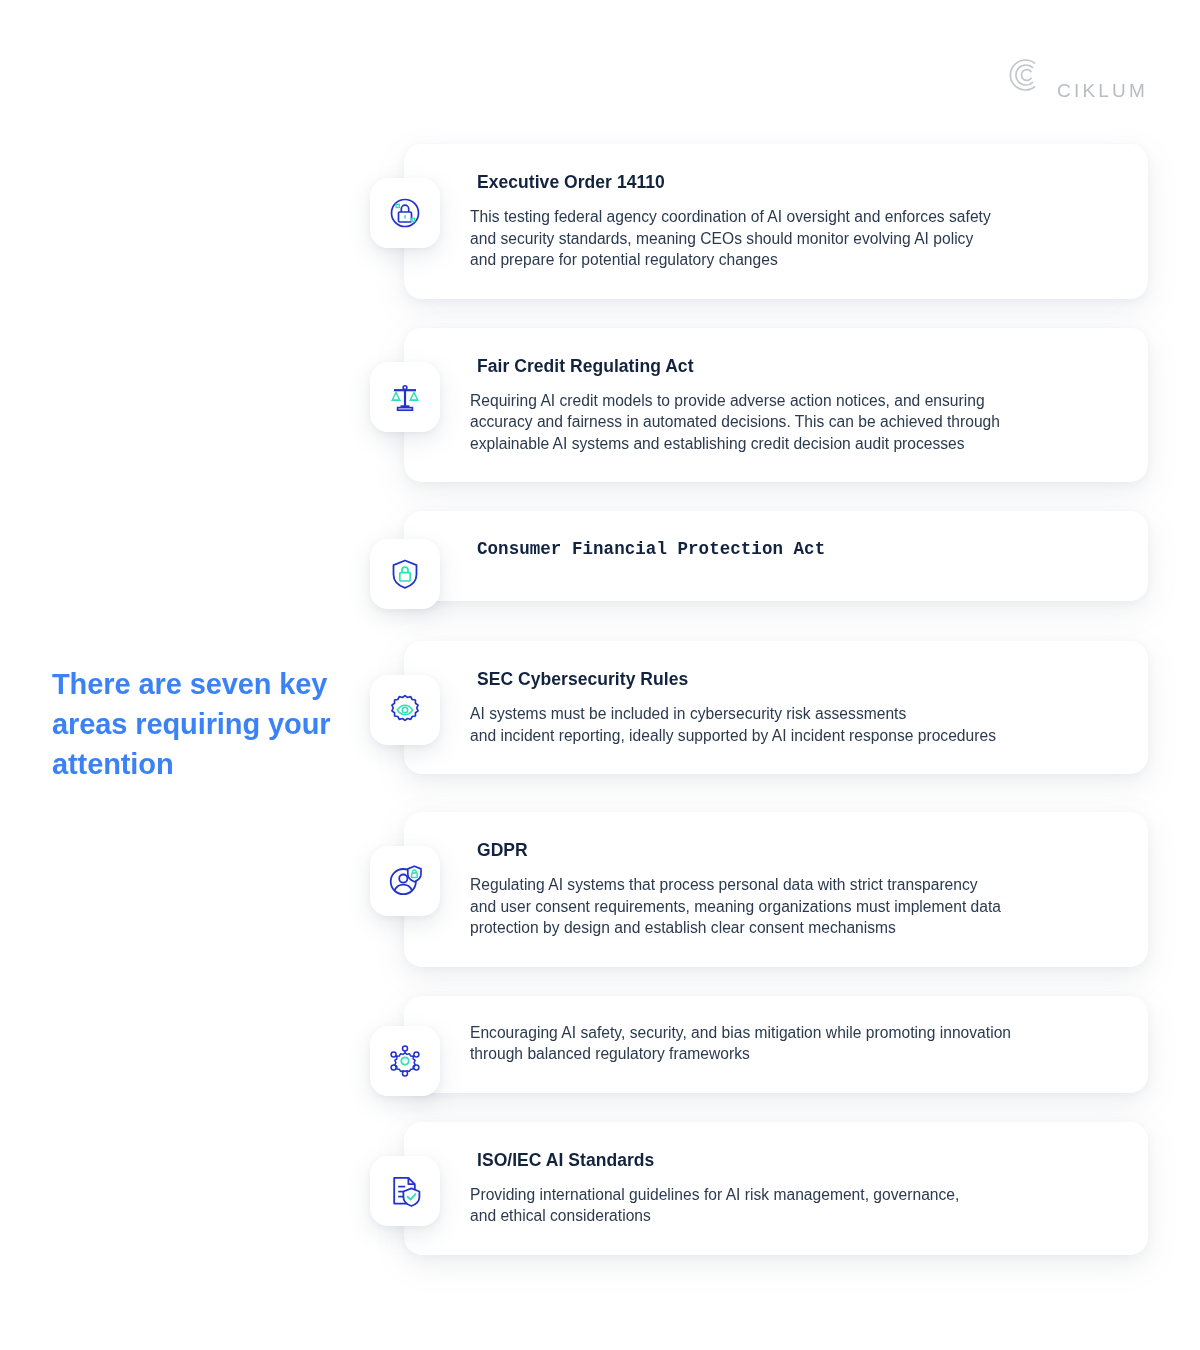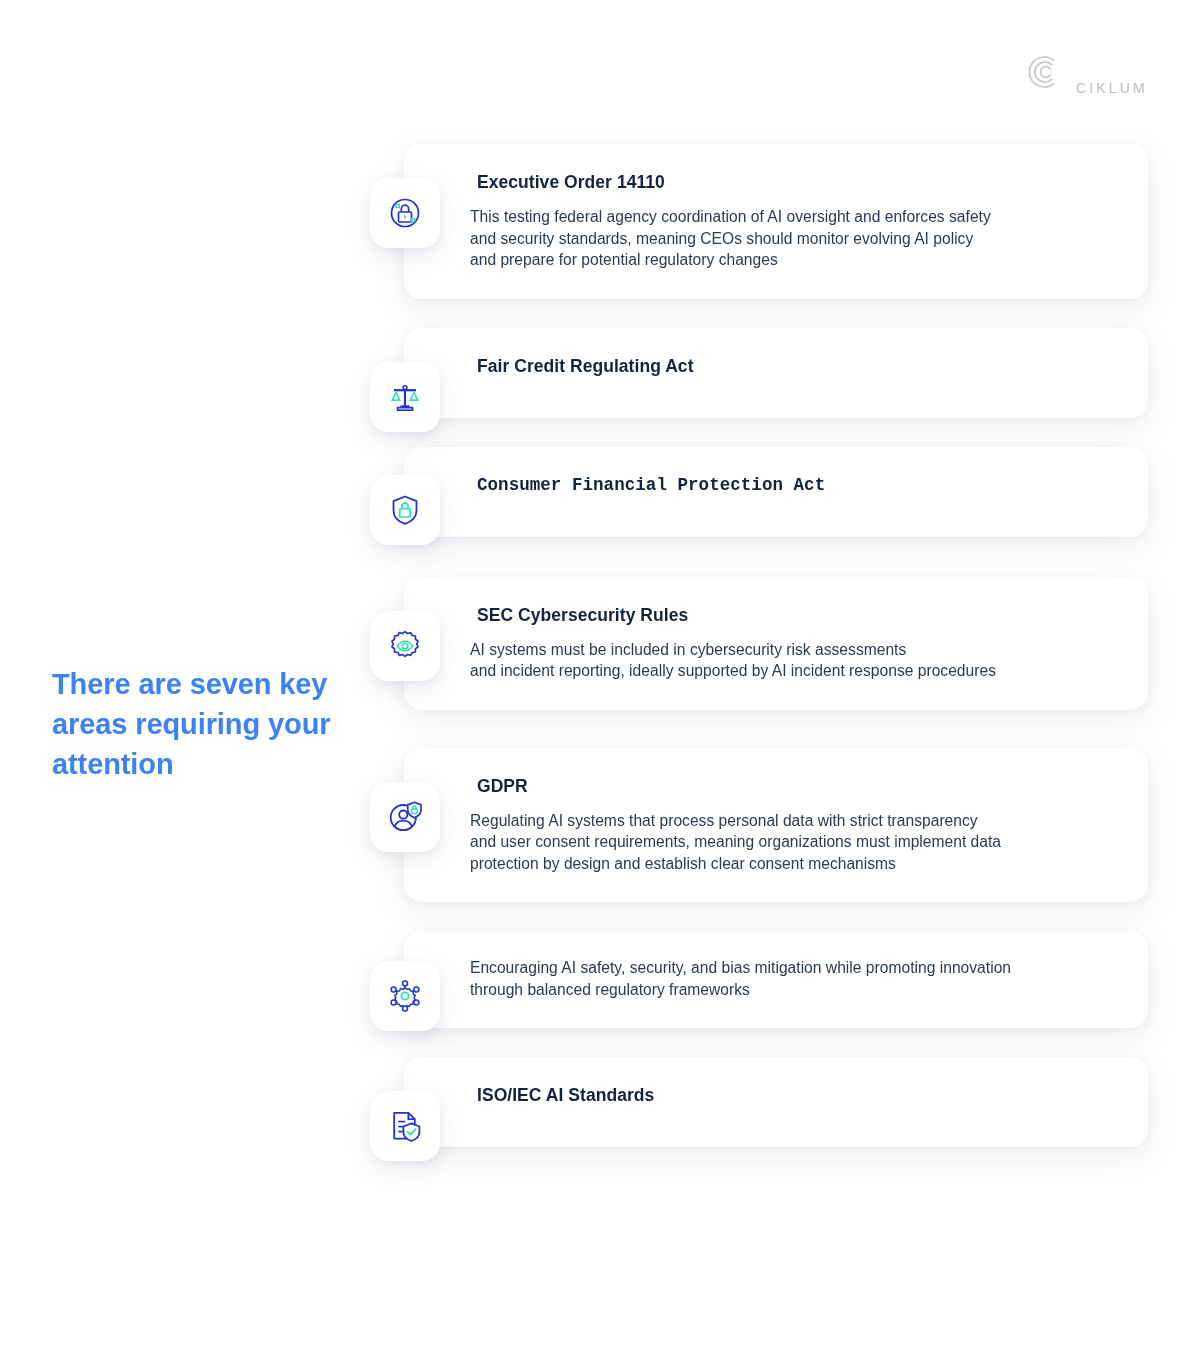--- a/index.html
+++ b/index.html
@@ -24,21 +24,21 @@
     display: flex;
     align-items: center;
     gap: 14px;
   }
   .brand-mark {
     width: 34px;
     height: 34px;
     display: block;
   }
   .brand-name {
-    font-size: 14px;
+    font-size: 19px;
     letter-spacing: 3.2px;
     color: #b9bcc2;
     font-weight: 400;
     margin-top: 32px;
   }
 
   
   .headline {
     position: absolute;
     left: 52px;
@@ -150,20 +150,23 @@
         <path d="M11 15.5 L7.2 23.2 H14.8 Z" fill="none" stroke="#2de0b8" stroke-width="1.5"></path>
         <line x1="7.2" y1="23.2" x2="14.8" y2="23.2" stroke="#2de0b8" stroke-width="1.5"></line>
         <path d="M29 15.5 L25.2 23.2 H32.8 Z" fill="none" stroke="#2de0b8" stroke-width="1.5"></path>
         <line x1="25.2" y1="23.2" x2="32.8" y2="23.2" stroke="#2de0b8" stroke-width="1.5"></line>
         <line x1="15.5" y1="29.3" x2="24.5" y2="29.3" stroke="#2233cc" stroke-width="2"></line>
         <rect x="12.6" y="30.6" width="14.8" height="2.6" fill="none" stroke="#2233cc" stroke-width="1.7"></rect>
       </svg>
     </div>
     <div class="card">
       <p class="card-title">Fair Credit Regulating Act</p>
+      <p class="card-desc">Requiring AI credit models to provide adverse action notices, and ensuring
+accuracy and fairness in automated decisions. This can be achieved through
+explainable AI systems and establishing credit decision audit processes</p>
     </div>
   </div>
 
   <div class="card-row" style="margin-top:29px;font-family:Liberation Mono, monospace;">
     <div class="icon-tile" style="top:28px;">
       <svg width="40" height="40" viewBox="0 0 40 40">
         <path d="M20 6.5 L31.5 11.2 V20.5 C31.5 27.3 26.4 31.7 20 33.8 C13.6 31.7 8.5 27.3 8.5 20.5 V11.2 Z" fill="none" stroke="#2233cc" stroke-width="1.8" stroke-linejoin="round"></path>
         <rect x="14.8" y="18.6" width="10.4" height="8.4" rx="1" fill="none" stroke="#2de0b8" stroke-width="1.7"></rect>
         <path d="M17 18.6v-2.5a3 3 0 0 1 6 0v2.5" fill="none" stroke="#2de0b8" stroke-width="1.7"></path>
       </svg>
@@ -239,16 +242,18 @@
         <path d="M23.4 6.8v6.4h6.4" fill="none" stroke="#2233cc" stroke-width="1.8" stroke-linejoin="round"></path>
         <line x1="13.2" y1="15.6" x2="20.2" y2="15.6" stroke="#2233cc" stroke-width="1.7"></line>
         <line x1="13.2" y1="20.6" x2="20.2" y2="20.6" stroke="#2233cc" stroke-width="1.7"></line>
         <line x1="13.2" y1="25.6" x2="18.4" y2="25.6" stroke="#2233cc" stroke-width="1.7"></line>
         <path d="M26.4 17.3 L34.4 20.5 V26 C34.4 30.4 30.8 33.4 26.4 35 C22 33.4 18.4 30.4 18.4 26 V20.5 Z" fill="#ffffff" stroke="#2233cc" stroke-width="1.8" stroke-linejoin="round"></path>
         <path d="M22.6 25.7 L25.5 28.6 L30.5 23.1" fill="none" stroke="#2de0b8" stroke-width="1.9" stroke-linecap="round" stroke-linejoin="round"></path>
       </svg>
     </div>
     <div class="card">
       <p class="card-title">ISO/IEC AI Standards</p>
+      <p class="card-desc">Providing international guidelines for AI risk management, governance,
+and ethical considerations</p>
     </div>
   </div>
 
 </div>
 
 </body></html>

